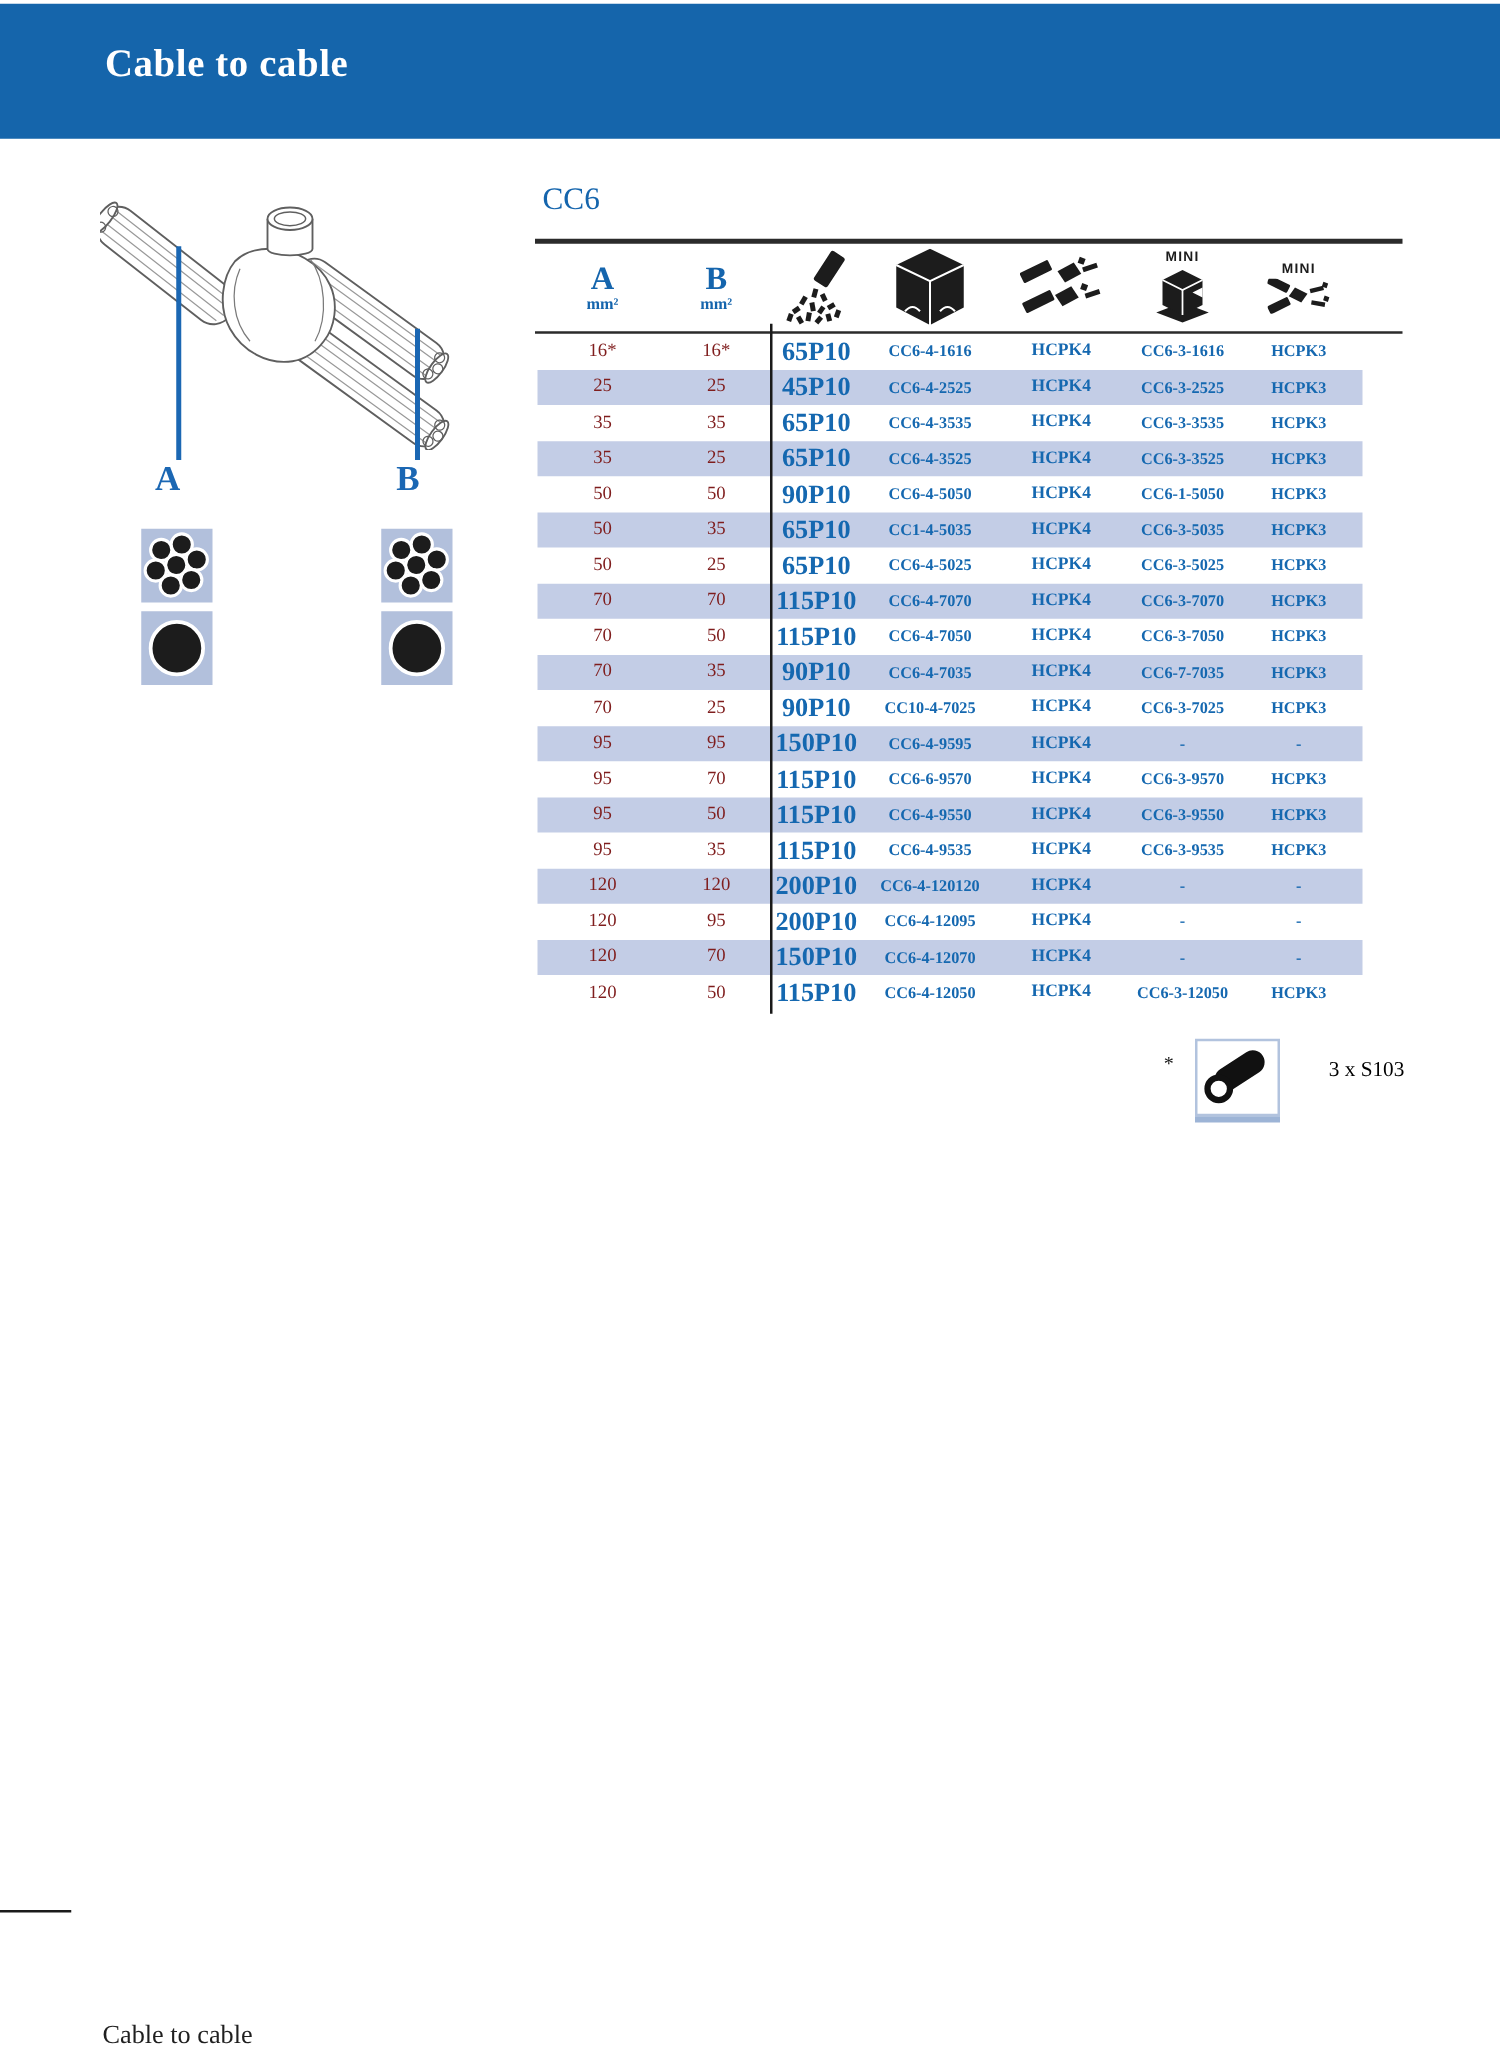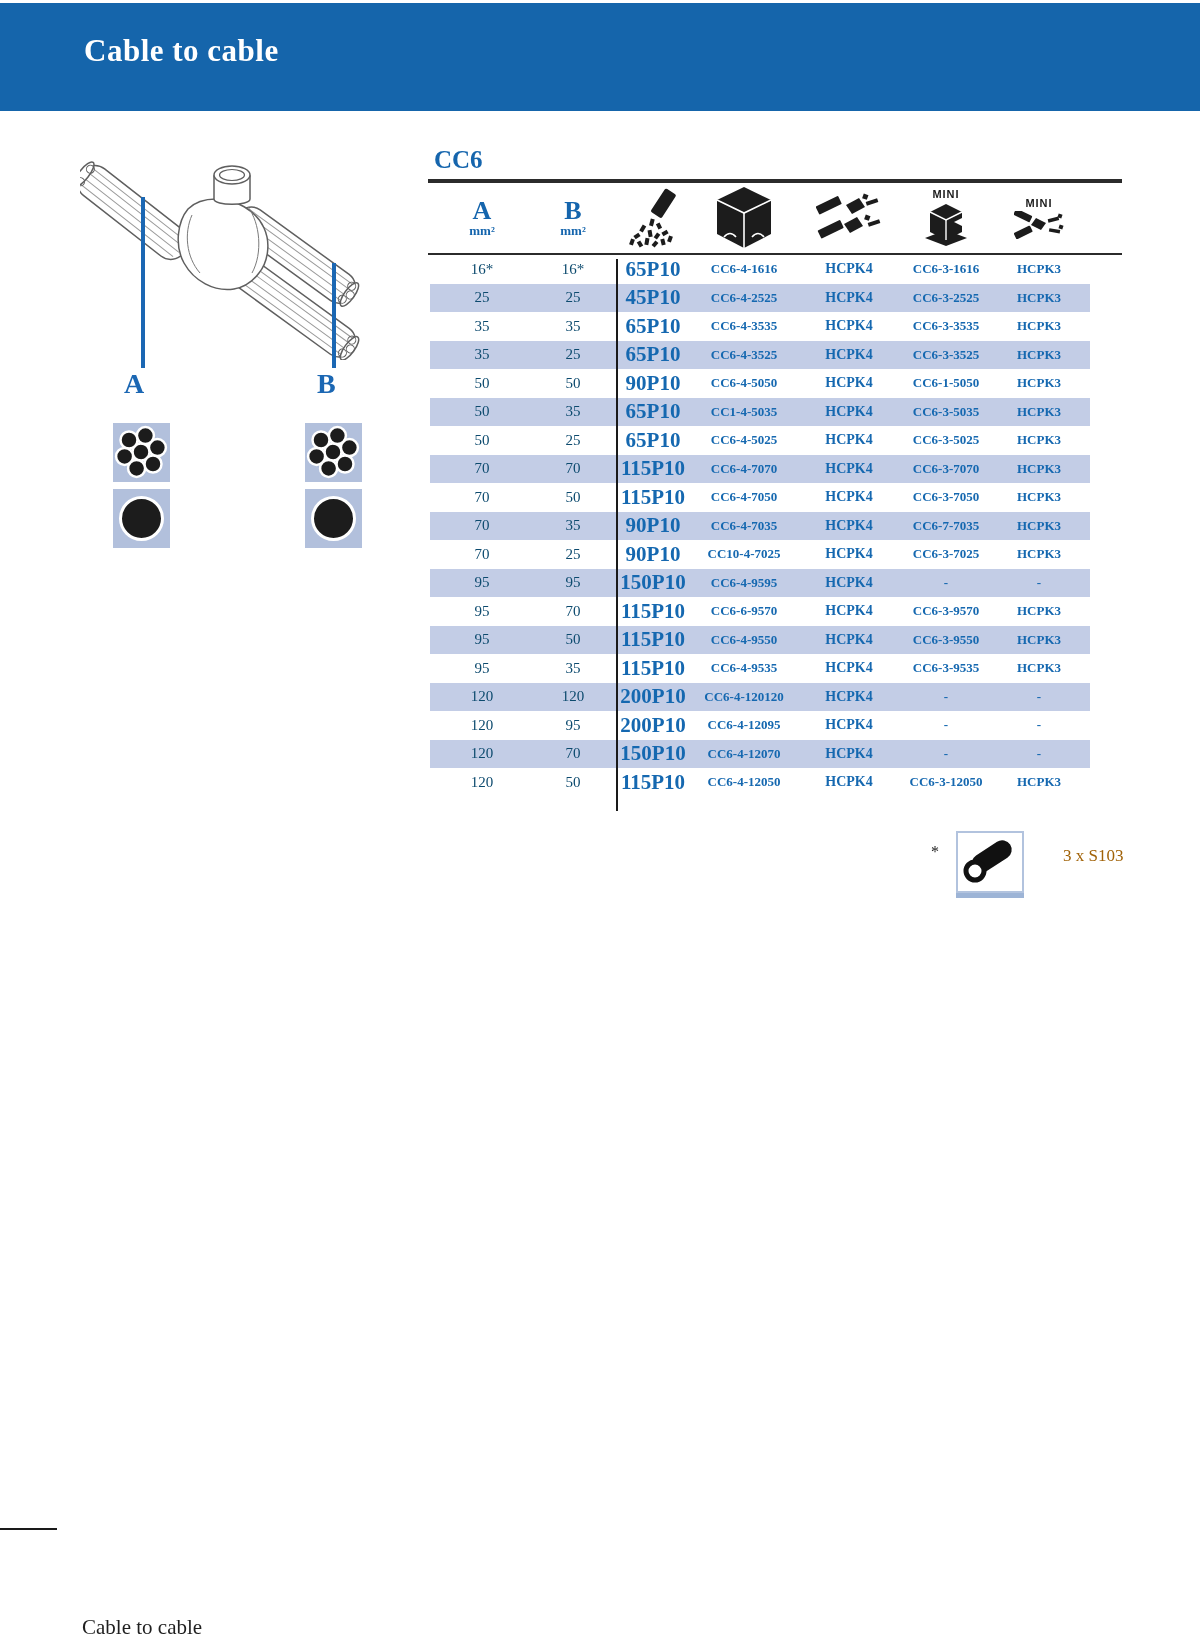--- a/index.html
+++ b/index.html
@@ -20,47 +20,47 @@
   .pointer.b{left:332px;top:263px;height:105px;}
   .ablabel{position:absolute;color:#1b67b3;font-size:28px;font-weight:bold;}
   .ablabel.a{left:124px;top:368px;}
   .ablabel.b{left:317px;top:368px;}
   .tile{position:absolute;width:57px;height:59px;background:#b2c0dc;}
   .tile svg{display:block;}
   .tile.a1{left:113px;top:423px;} .tile.a2{left:113px;top:489px;}
   .tile.b1{left:305px;top:423px;} .tile.b2{left:305px;top:489px;}
   
   .tablewrap{position:absolute;left:428px;top:147px;width:694px;}
-  .cc6{color:#1565ad;font-size:25px;font-weight:bold;margin:0 0 7px 6px;line-height:1;}
+  .cc6{color:#1565ad;font-size:25px;font-weight:normal;margin:0 0 19px 6px;line-height:1;}
   .rule-thick{height:4px;background:#2b2b2b;}
   .rule-thin{height:2px;background:#2b2b2b;}
   .hdr-band,.row{position:relative;left:2px;width:660px;display:grid;
     grid-template-columns:104px 78px 82px 100px 110px 84px 102px;}
   .hdr-band{height:70px;align-items:center;}
   .hcell{text-align:center;color:#1565ad;}
   .hcell .big{font-size:26px;font-weight:bold;line-height:1;}
   .hcell .sub{font-size:13px;font-weight:bold;line-height:1.1;}
   .icz{display:flex;flex-direction:column;align-items:center;justify-content:center;}
   .minicap{font-family:"Liberation Sans","DejaVu Sans",sans-serif;font-weight:bold;
     font-size:11px;letter-spacing:1px;color:#1c1c1c;line-height:1;margin-bottom:2px;}
   .rows{position:relative;}
   .row{height:28.5px;align-items:center;}
   .row.shade{background:#c3cde6;}
   .cell{text-align:center;white-space:nowrap;}
-  .cell.dark{color:#0c4a6e;font-size:15px;}
+  .cell.dark{color:#7f1d1d;font-size:15px;}
   .cell.blue{color:#1568b0;font-weight:bold;font-size:13px;}
   .row .cell:nth-child(3){font-size:21px;}
   .row .cell:nth-child(5){font-size:14px;}
   .vdivider{position:absolute;left:188px;width:2px;background:#1a1a1a;}
   
   .fn-star{position:absolute;left:931px;top:843px;font-size:16px;color:#1c1c1c;}
   .fn-box{position:absolute;left:956px;top:831px;width:64px;height:58px;background:#fff;
     border:2px solid #b2c3de;}
   .fn-box .bstrip{position:absolute;left:-2px;bottom:-7px;width:68px;height:5px;background:#9db4d6;}
-  .fn-text{position:absolute;left:1063px;top:846px;font-size:17px;color:#a16207;}
+  .fn-text{position:absolute;left:1063px;top:846px;font-size:17px;color:#000000;}
   
   .foot-rule{position:absolute;left:0;top:1528px;width:57px;height:2px;background:#1a1a1a;}
   .foot-text{position:absolute;left:82px;top:1615px;font-size:21px;color:#1f1f1f;}
 </style>
 </head>
 <body>
 
 <div class="topbar">
   <h1>Cable to cable</h1>
 </div>

